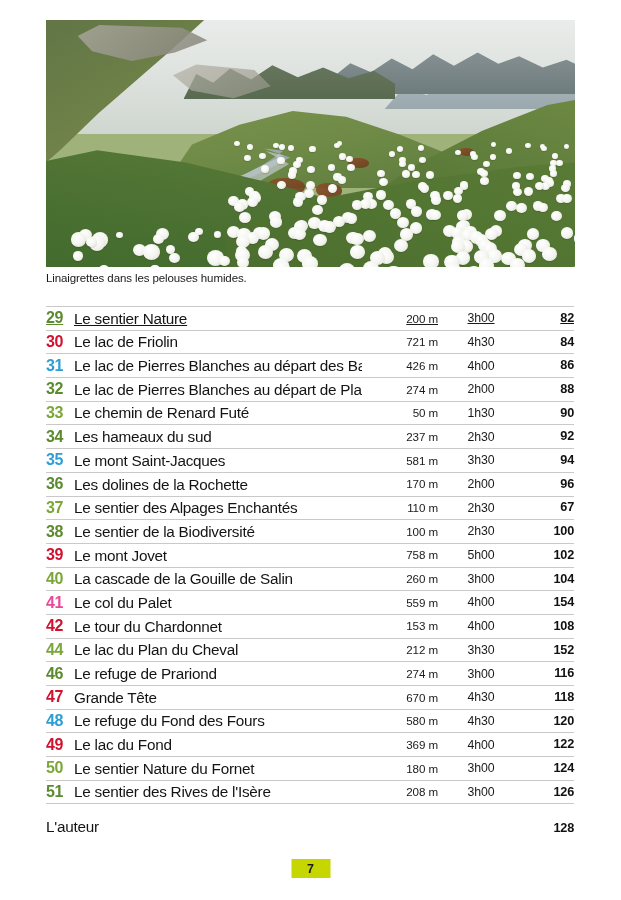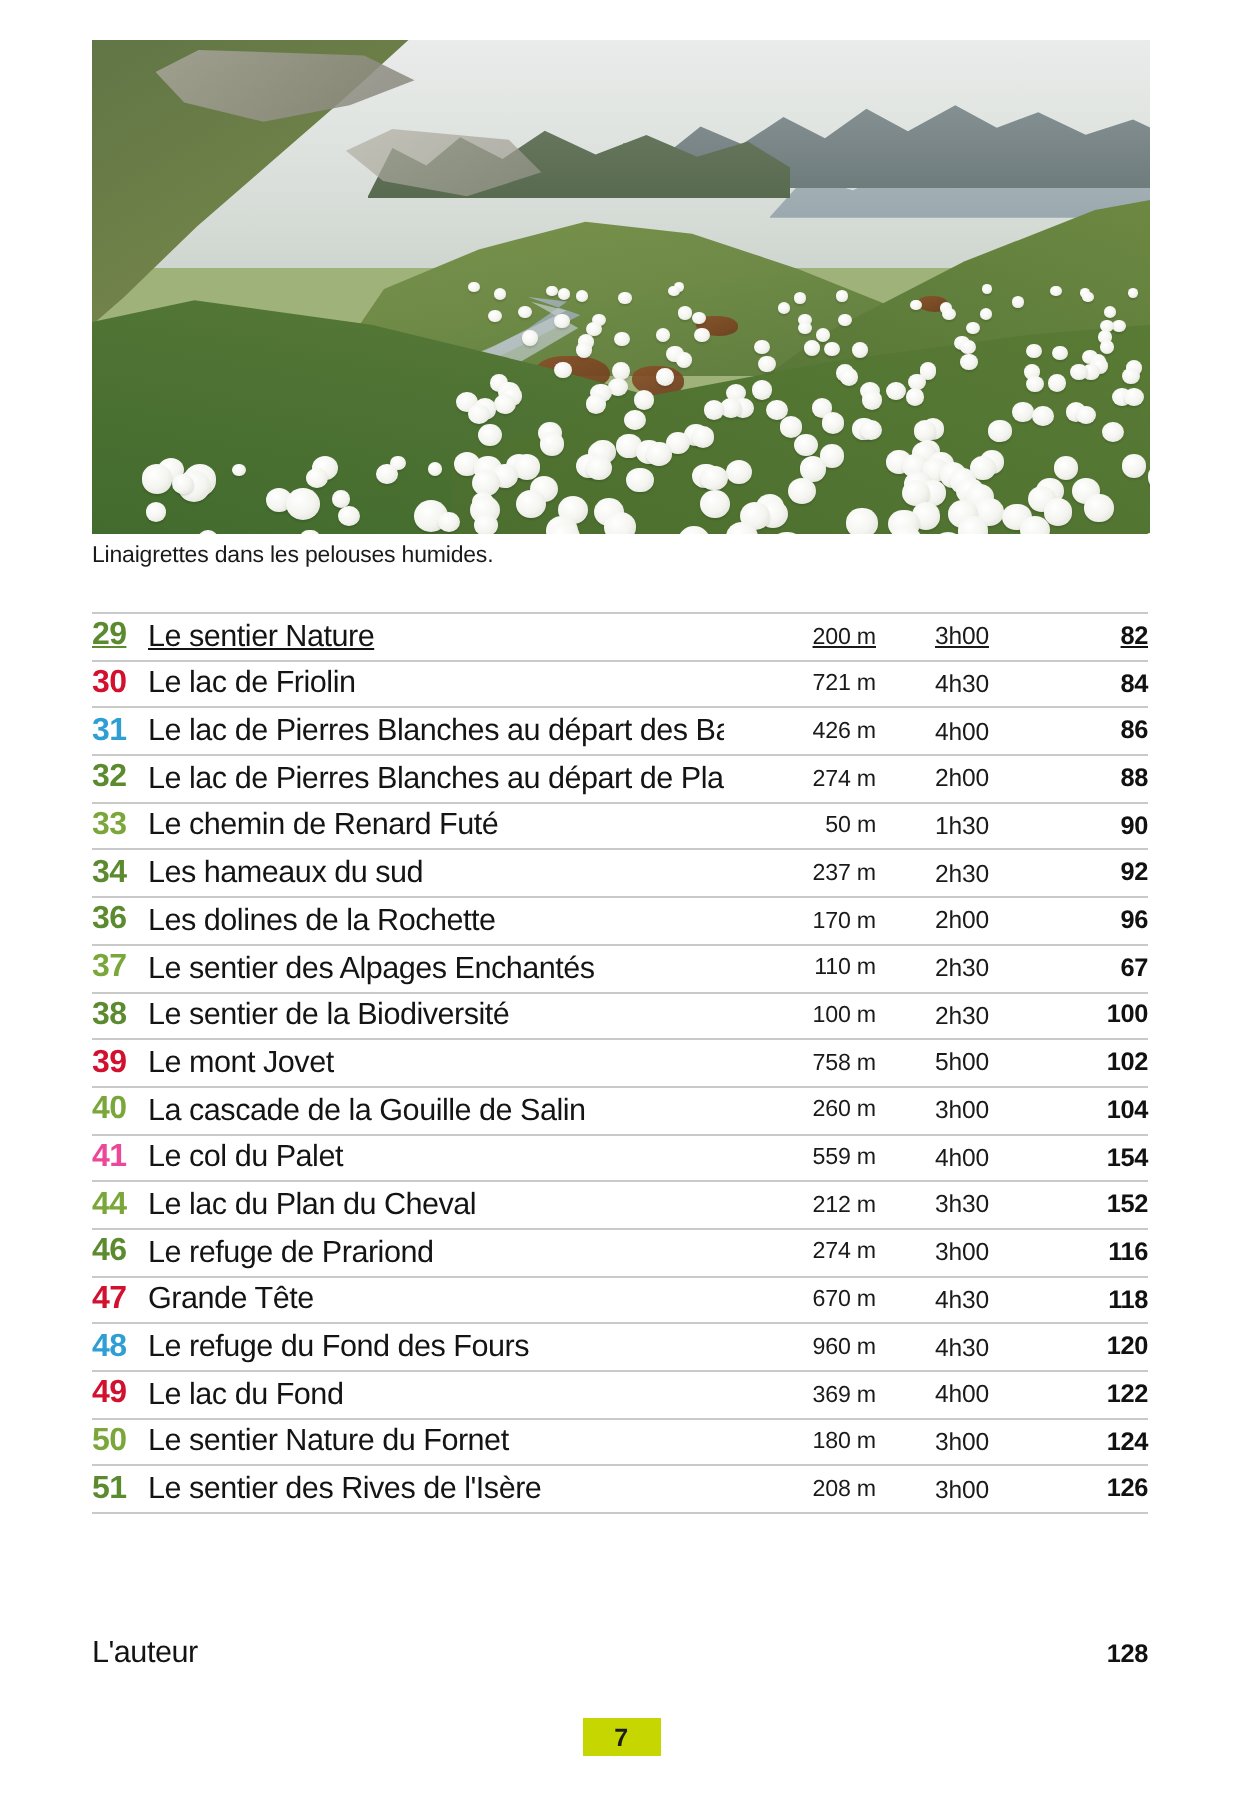--- a/index.html
+++ b/index.html
@@ -528,20 +528,27 @@
           <td class="c-page">90</td>
         </tr>
         <tr>
           <td class="c-num" style="color: rgb(92, 138, 47);">34</td>
           <td class="c-title">Les hameaux du sud</td>
           <td class="c-elev">237 m</td>
           <td class="c-dur">2h30</td>
           <td class="c-page">92</td>
         </tr>
         <tr>
+          <td class="c-num" style="color: rgb(46, 158, 212);">35</td>
+          <td class="c-title">Le mont Saint-Jacques</td>
+          <td class="c-elev">581 m</td>
+          <td class="c-dur">3h30</td>
+          <td class="c-page">94</td>
+        </tr>
+        <tr>
           <td class="c-num" style="color: rgb(92, 138, 47);">36</td>
           <td class="c-title">Les dolines de la Rochette</td>
           <td class="c-elev">170 m</td>
           <td class="c-dur">2h00</td>
           <td class="c-page">96</td>
         </tr>
         <tr>
           <td class="c-num" style="color: rgb(122, 166, 58);">37</td>
           <td class="c-title">Le sentier des Alpages Enchantés</td>
           <td class="c-elev">110 m</td>
@@ -570,20 +577,27 @@
           <td class="c-page">104</td>
         </tr>
         <tr>
           <td class="c-num" style="color: #ec4899;">41</td>
           <td class="c-title">Le col du Palet</td>
           <td class="c-elev">559 m</td>
           <td class="c-dur">4h00</td>
           <td class="c-page">154</td>
         </tr>
         <tr>
+          <td class="c-num" style="color: rgb(210, 17, 47);">42</td>
+          <td class="c-title">Le tour du Chardonnet</td>
+          <td class="c-elev">153 m</td>
+          <td class="c-dur">4h00</td>
+          <td class="c-page">108</td>
+        </tr>
+        <tr>
           <td class="c-num" style="color: rgb(122, 166, 58);">44</td>
           <td class="c-title">Le lac du Plan du Cheval</td>
           <td class="c-elev">212 m</td>
           <td class="c-dur">3h30</td>
           <td class="c-page">152</td>
         </tr>
         <tr>
           <td class="c-num" style="color: rgb(92, 138, 47);">46</td>
           <td class="c-title">Le refuge de Prariond</td>
           <td class="c-elev">274 m</td>
@@ -593,21 +607,21 @@
         <tr>
           <td class="c-num" style="color: rgb(210, 17, 47); margin-left: 20px;">47</td>
           <td class="c-title">Grande Tête</td>
           <td class="c-elev">670 m</td>
           <td class="c-dur">4h30</td>
           <td class="c-page">118</td>
         </tr>
         <tr>
           <td class="c-num" style="color: rgb(46, 158, 212);">48</td>
           <td class="c-title">Le refuge du Fond des Fours</td>
-          <td class="c-elev">960 m</td>
+          <td class="c-elev">580 m</td>
           <td class="c-dur">4h30</td>
           <td class="c-page">120</td>
         </tr>
         <tr>
           <td class="c-num" style="color: rgb(210, 17, 47);">49</td>
           <td class="c-title">Le lac du Fond</td>
           <td class="c-elev">369 m</td>
           <td class="c-dur">4h00</td>
           <td class="c-page">122</td>
         </tr>

